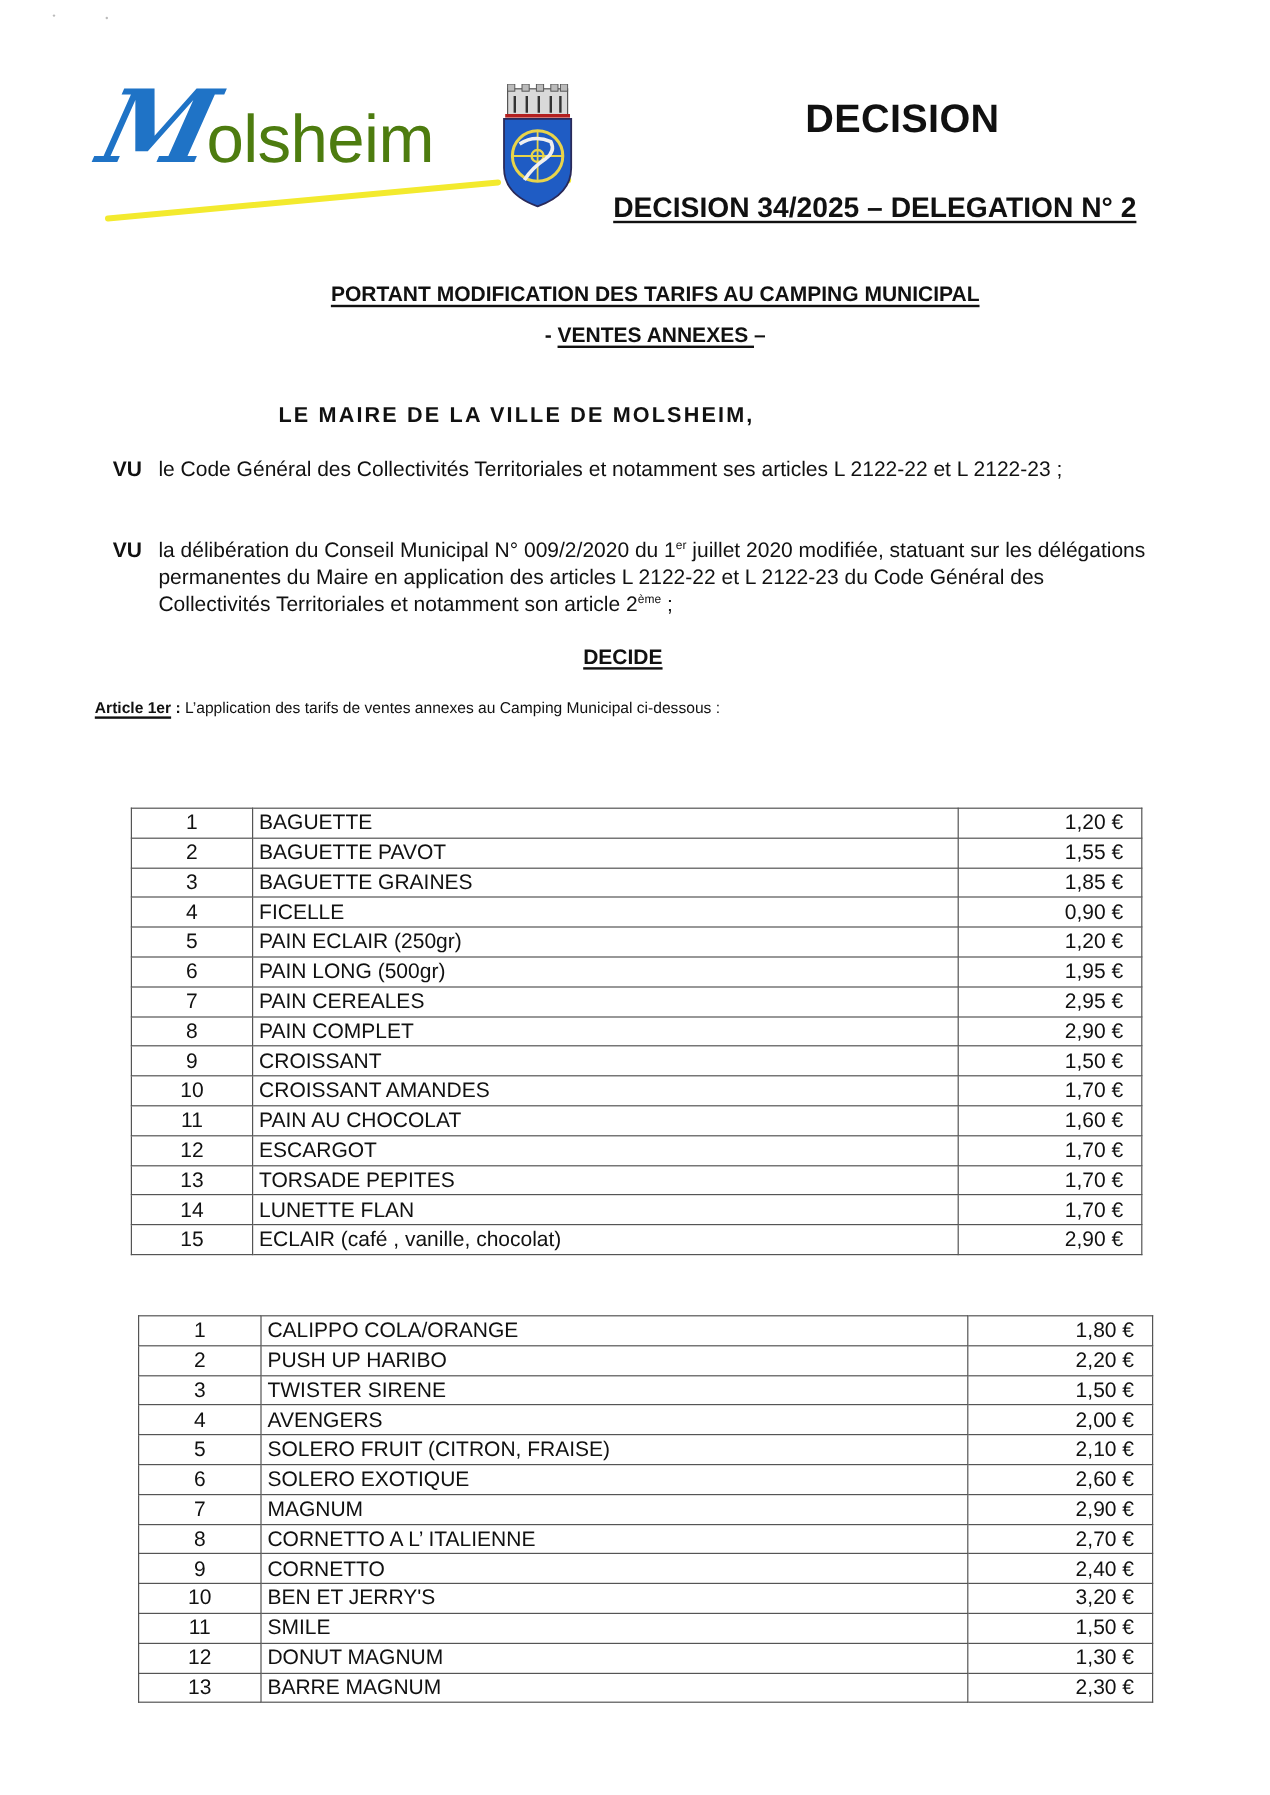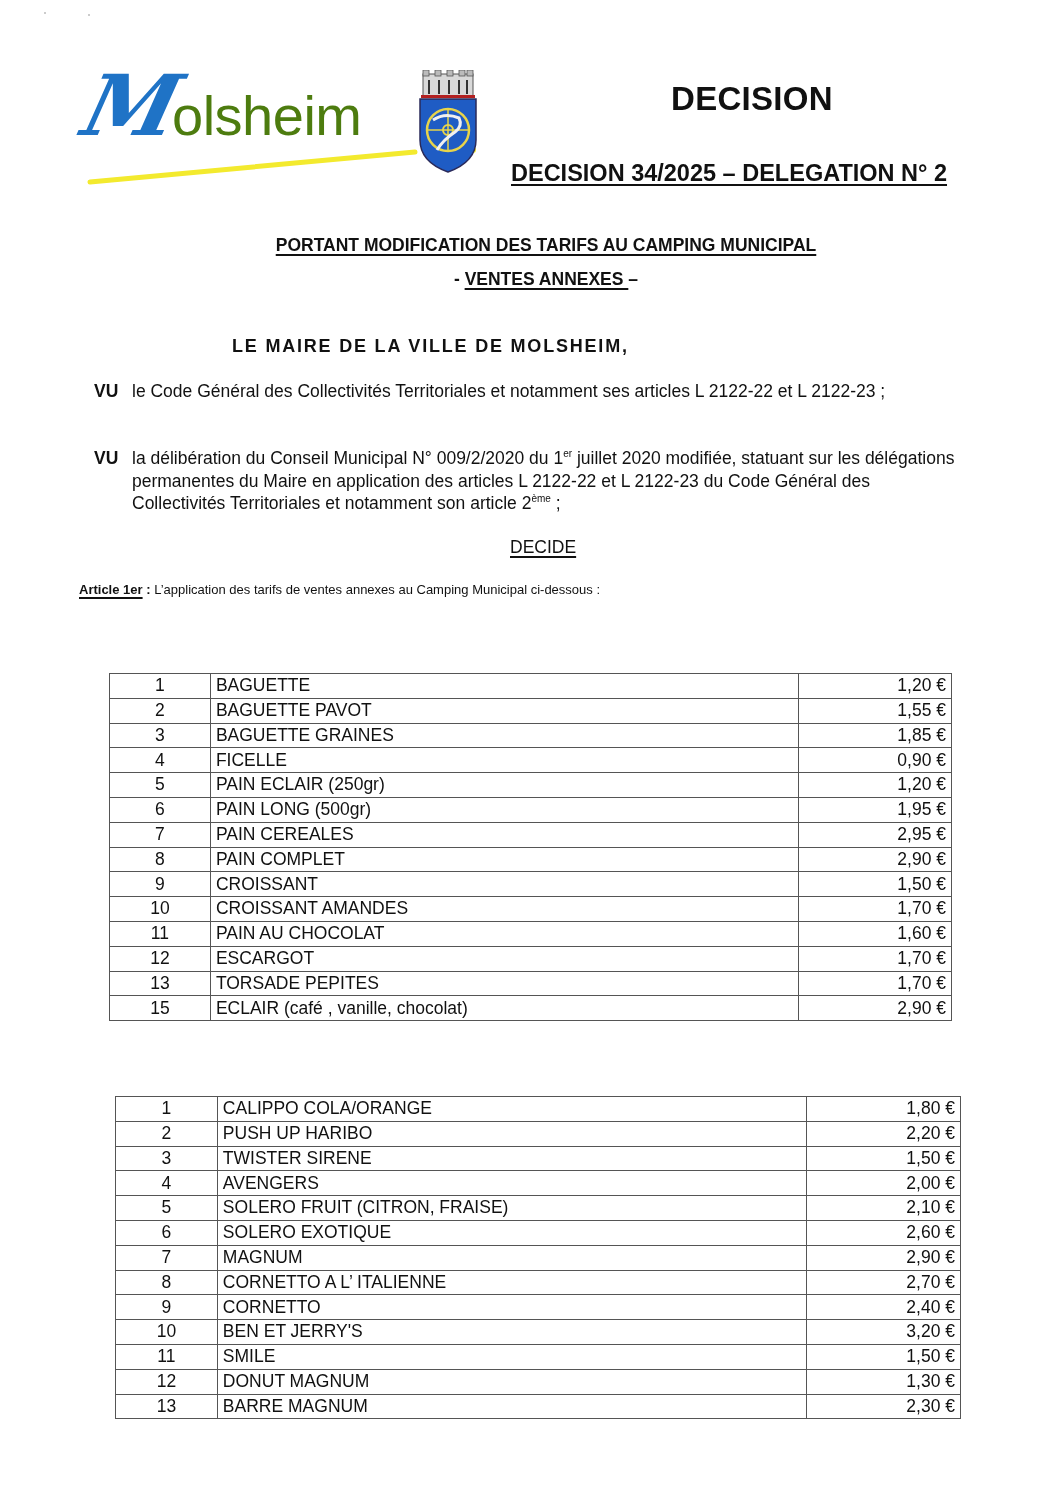--- a/index.html
+++ b/index.html
@@ -38,35 +38,35 @@
     .u { text-decoration: underline; text-decoration-thickness: 2px; text-underline-offset: 3px; }
     .maire {
       left: 232px; top: 336px; font-size: 18px; font-weight: bold; letter-spacing: 1.8px;
     }
 
     .vu { left: 94px; width: 870px; font-size: 17.5px; line-height: 22.5px; }
     .vu .lbl { position: absolute; left: 0; top: 0; font-weight: bold; }
     .vu .txt { margin-left: 38px; display: block; }
     sup { font-size: 10px; line-height: 0; }
 
-    .decide { left: 486px; top: 537px; font-size: 17.5px; font-weight: normal; margin-left: 24px; }
+    .decide { left: 486px; top: 537px; font-size: 17.5px; font-weight: bold; }
     .article { left: 79px; top: 582px; font-size: 13px; text-align: center; }
     .article .art-lbl { font-weight: bold; }
 
     
     table.price {
       position: absolute; border-collapse: collapse;
       font-size: 17.5px;
     }
     table.price td {
       border: 1.4px solid #555; height: 23.8px; padding: 0; line-height: 1;
     }
     table.price td.num { text-align: center; }
     table.price td.name { padding-left: 5px; }
-    table.price td.price-cell { text-align: right; padding-right: 5px; }
+    table.price td.price-cell { text-align: right; padding-right: 15px; }
     #table1 { left: 109px; top: 673px; width: 843px; }
     #table2 { left: 115px; top: 1096px; width: 846px; }
     #table1 col.c1 { width: 101px; } #table1 col.c2 { width: 589px; } #table1 col.c3 { width: 153px; }
     #table2 col.c1 { width: 102px; } #table2 col.c2 { width: 590px; } #table2 col.c3 { width: 154px; }
 
     .scan-dot { position: absolute; width: 2px; height: 2px; background: #bbb; border-radius: 1px; }
   </style>
 </head>
 <body>
 
@@ -198,20 +198,25 @@
         <td class="num">12</td>
         <td class="name">ESCARGOT</td>
         <td class="price-cell">1,70 €</td>
       </tr>
       <tr>
         <td class="num">13</td>
         <td class="name">TORSADE PEPITES</td>
         <td class="price-cell">1,70 €</td>
       </tr>
       <tr>
+        <td class="num">14</td>
+        <td class="name">LUNETTE FLAN</td>
+        <td class="price-cell">1,70 €</td>
+      </tr>
+      <tr>
         <td class="num">15</td>
         <td class="name">ECLAIR  (café , vanille, chocolat)</td>
         <td class="price-cell">2,90 €</td>
       </tr>
     </tbody>
 </table>
 
 <table id="table2" class="price">
   <colgroup>
       <col class="c1">

